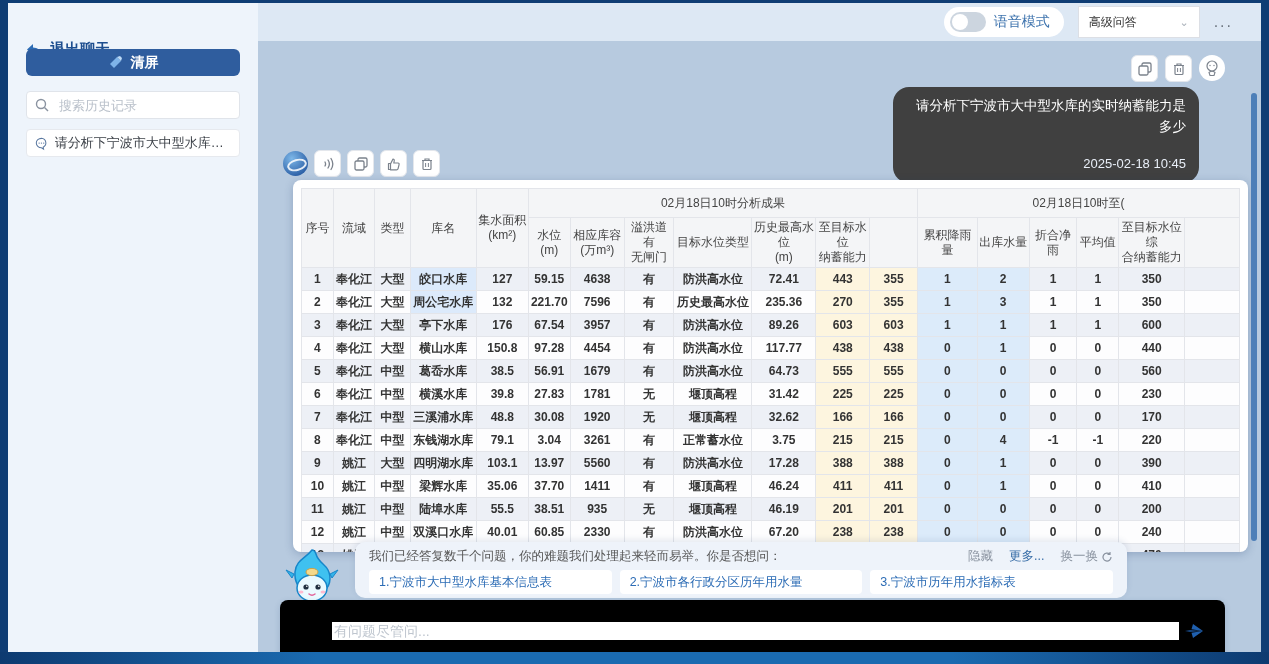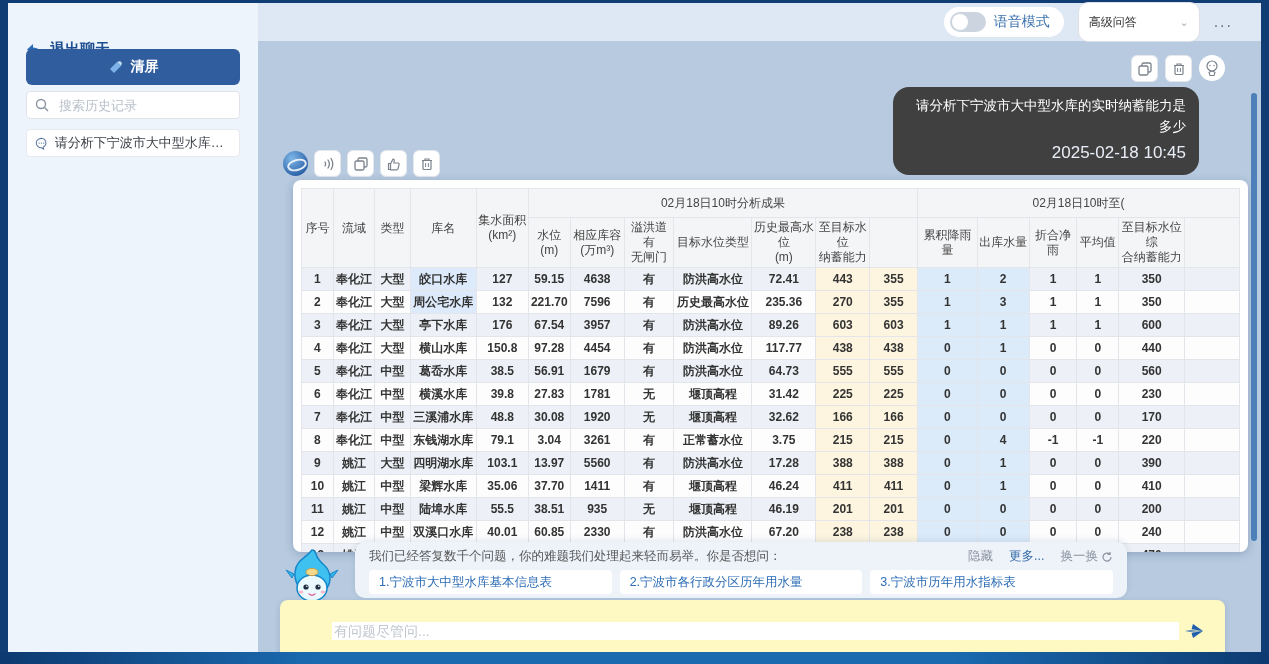--- a/index.html
+++ b/index.html
@@ -5,53 +5,53 @@
   html,body{margin:0;padding:0;}
   body{font-family:"Liberation Sans","DejaVu Sans",sans-serif;}
   #app{position:relative;width:1269px;height:664px;background:#0f3d74;overflow:hidden;}
   
   .bottom-bar{position:absolute;left:0;bottom:0;width:1269px;height:12px;
     background:linear-gradient(90deg,#0d3a70,#1a6ab0 25%,#1a6ab0 75%,#0d3a70);}
   
   .sidebar{position:absolute;left:8px;top:3px;width:250px;height:649px;background:#eef4fb;}
   .exit-row{position:absolute;left:18px;top:12px;display:flex;align-items:center;gap:8px;
     color:#1d4e8f;font-size:15px;font-weight:bold;cursor:pointer;margin-top:25px;}
-  .clear-btn{position:absolute;left:18px;top:46px;width:214px;height:36px;background:#2f5d9e;
+  .clear-btn{position:absolute;left:18px;top:46px;width:214px;height:27px;background:#2f5d9e;
     border-radius:6px;display:flex;align-items:center;justify-content:center;gap:8px;
     color:#fff;font-size:14px;font-weight:bold;cursor:pointer;}
   .search-box{position:absolute;left:18px;top:88px;width:214px;height:28px;background:#fff;
     border:1px solid #e0e4ea;border-radius:4px;display:flex;align-items:center;gap:8px;padding:0 8px;box-sizing:border-box;}
   .search-box input{border:none;outline:none;flex:1;font-size:13px;color:#333;background:transparent;font-family:inherit;}
   .search-box input::placeholder{color:#b9c0ca;}
   .history-item{position:absolute;left:18px;top:126px;width:214px;height:28px;background:#fff;
     border:1px solid #e6e9ee;border-radius:4px;display:flex;align-items:center;gap:7px;padding:0 8px;
     box-sizing:border-box;font-size:13px;color:#3a3f46;cursor:pointer;}
   .history-item span{white-space:nowrap;overflow:hidden;text-overflow:ellipsis;}
   
   .main{position:absolute;left:258px;top:3px;width:1003px;height:649px;background:#b7cadf;}
   .topbar{position:absolute;left:0;top:0;width:1003px;height:38px;background:#dde8f4;
     display:flex;align-items:center;justify-content:flex-end;gap:14px;padding-right:28px;box-sizing:border-box;}
   .voice-pill{height:30px;background:#fff;border-radius:16px;display:flex;align-items:center;gap:8px;
     padding:0 14px 0 6px;cursor:pointer;}
   .toggle-track{width:36px;height:20px;background:#ccd5df;border-radius:10px;position:relative;}
   .toggle-knob{position:absolute;left:2px;top:2px;width:16px;height:16px;background:#fff;border-radius:50%;}
   .voice-label{color:#3f74ae;font-size:14px;}
-  .mode-select{width:122px;height:40px;background:#fff;border:1px solid #dcdfe5;border-radius:10px;
+  .mode-select{width:122px;height:32px;background:#fff;border:1px solid #dcdfe5;border-radius:0;
     display:flex;align-items:center;justify-content:space-between;padding:0 10px;box-sizing:border-box;
     font-size:12px;color:#333;cursor:pointer;}
   .mode-select .chev{color:#aab1ba;font-size:11px;}
   .dots{color:#6d7populate680;color:#6d7680;font-size:16px;letter-spacing:2px;cursor:pointer;}
   
   .icon-btn{width:25px;height:25px;background:#fff;border:1px solid #e4e7ec;border-radius:6px;
     display:flex;align-items:center;justify-content:center;cursor:pointer;}
   .msg-tools{position:absolute;right:36px;top:52px;display:flex;gap:7px;}
   .face-btn{width:26px;height:26px;background:#fff;border-radius:50%;display:flex;align-items:center;justify-content:center;cursor:pointer;}
   .user-bubble{position:absolute;right:62px;top:84px;max-width:280px;background:#404040;border-radius:16px;
     padding:9px 13px;color:#fff;font-size:13.5px;line-height:1.55;text-align:right;}
-  .user-time{font-size:17px;color:#e8eef7;margin-top:2px;}
+  .user-time{font-size:13px;color:#e8eef7;margin-top:16px;}
   .ai-tools{position:absolute;left:25px;top:147px;display:flex;align-items:center;gap:6px;}
   .avatar{width:25px;height:25px;border-radius:50%;background:radial-gradient(circle at 35% 30%,#7db7e8,#2e62a8 75%);
     position:relative;overflow:hidden;}
   .avatar:after{content:"";position:absolute;left:4px;top:8px;width:16px;height:8px;border:2px solid rgba(255,255,255,.85);
     border-radius:50%;transform:rotate(-15deg);}
   
   .table-card{position:absolute;left:35px;top:177px;width:955px;height:372px;background:#fff;border-radius:8px;
     box-shadow:0 2px 8px rgba(30,60,110,.25);overflow:hidden;padding:8px;box-sizing:border-box;}
   table.res{border-collapse:collapse;table-layout:fixed;font-size:12px;}
   table.res th,table.res td{border:1px solid #e3e5ea;text-align:center;overflow:hidden;white-space:pre-line;}
@@ -72,21 +72,21 @@
   .sugg-head .intro{flex:1;}
   .sugg-links{display:flex;align-items:center;gap:16px;font-size:12.5px;}
   .lnk-hide{color:#8a93a0;cursor:pointer;}
   .lnk-more{color:#3a6fa8;cursor:pointer;}
   .lnk-swap{color:#8a93a0;cursor:pointer;display:flex;align-items:center;gap:3px;}
   .chip-row{display:flex;gap:8px;margin-top:5px;text-align:right;}
   .chip{flex:1;height:24px;background:#fff;border-radius:4px;display:flex;align-items:center;
     padding:0 10px;font-size:12.5px;color:#2c6cb5;cursor:pointer;white-space:nowrap;overflow:hidden;}
   
   .mascot{position:absolute;left:24px;top:545px;width:60px;height:66px;}
-  .input-bar{position:absolute;left:22px;top:597px;width:945px;height:62px;background:#fef9c3;border-radius:8px;
+  .input-bar{position:absolute;left:22px;top:597px;width:945px;height:62px;background:#000000;border-radius:8px;
     box-shadow:0 2px 6px rgba(40,70,120,.18);display:flex;align-items:center;box-sizing:border-box;
     padding-left:52px;padding-right:16px;}
   .input-bar input{flex:1;border:none;outline:none;font-size:14px;color:#333;font-family:inherit;}
   .input-bar input::placeholder{color:#bfc6cf;}
   .send-btn{width:30px;height:30px;display:flex;align-items:center;justify-content:center;cursor:pointer;}
   .ico{display:inline-flex;}
 </style>
 </head>
 <body>
 

